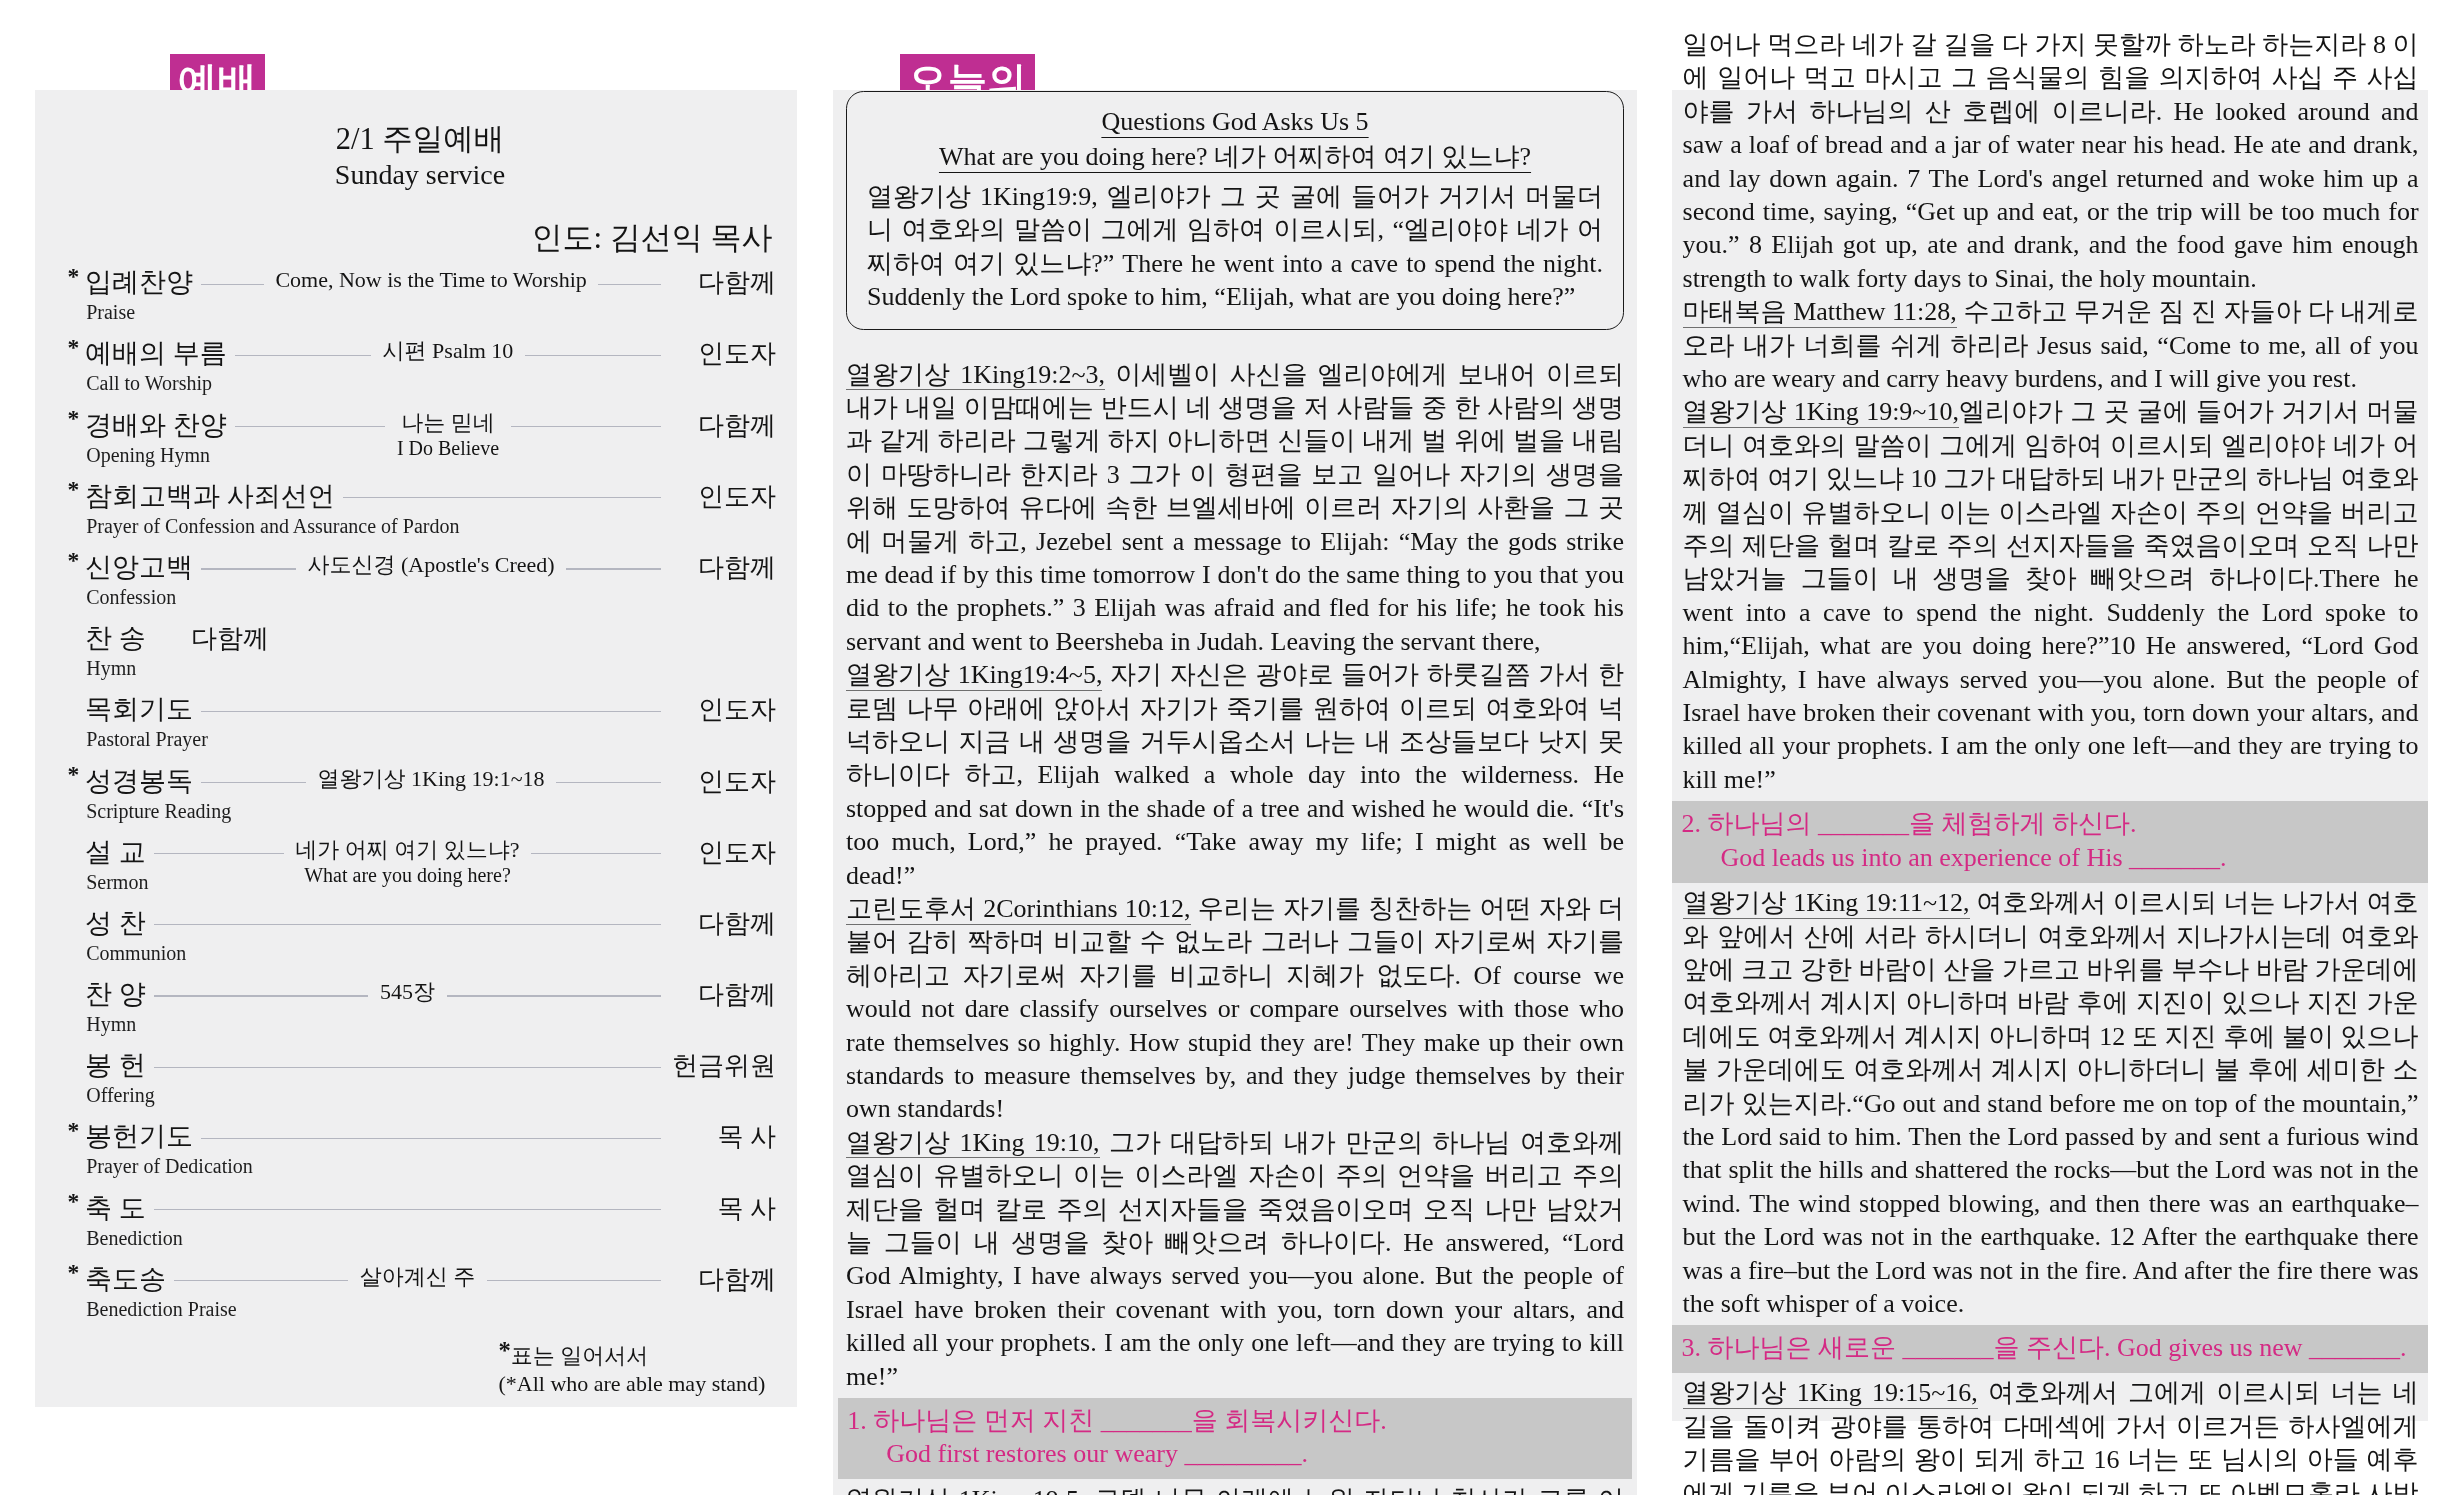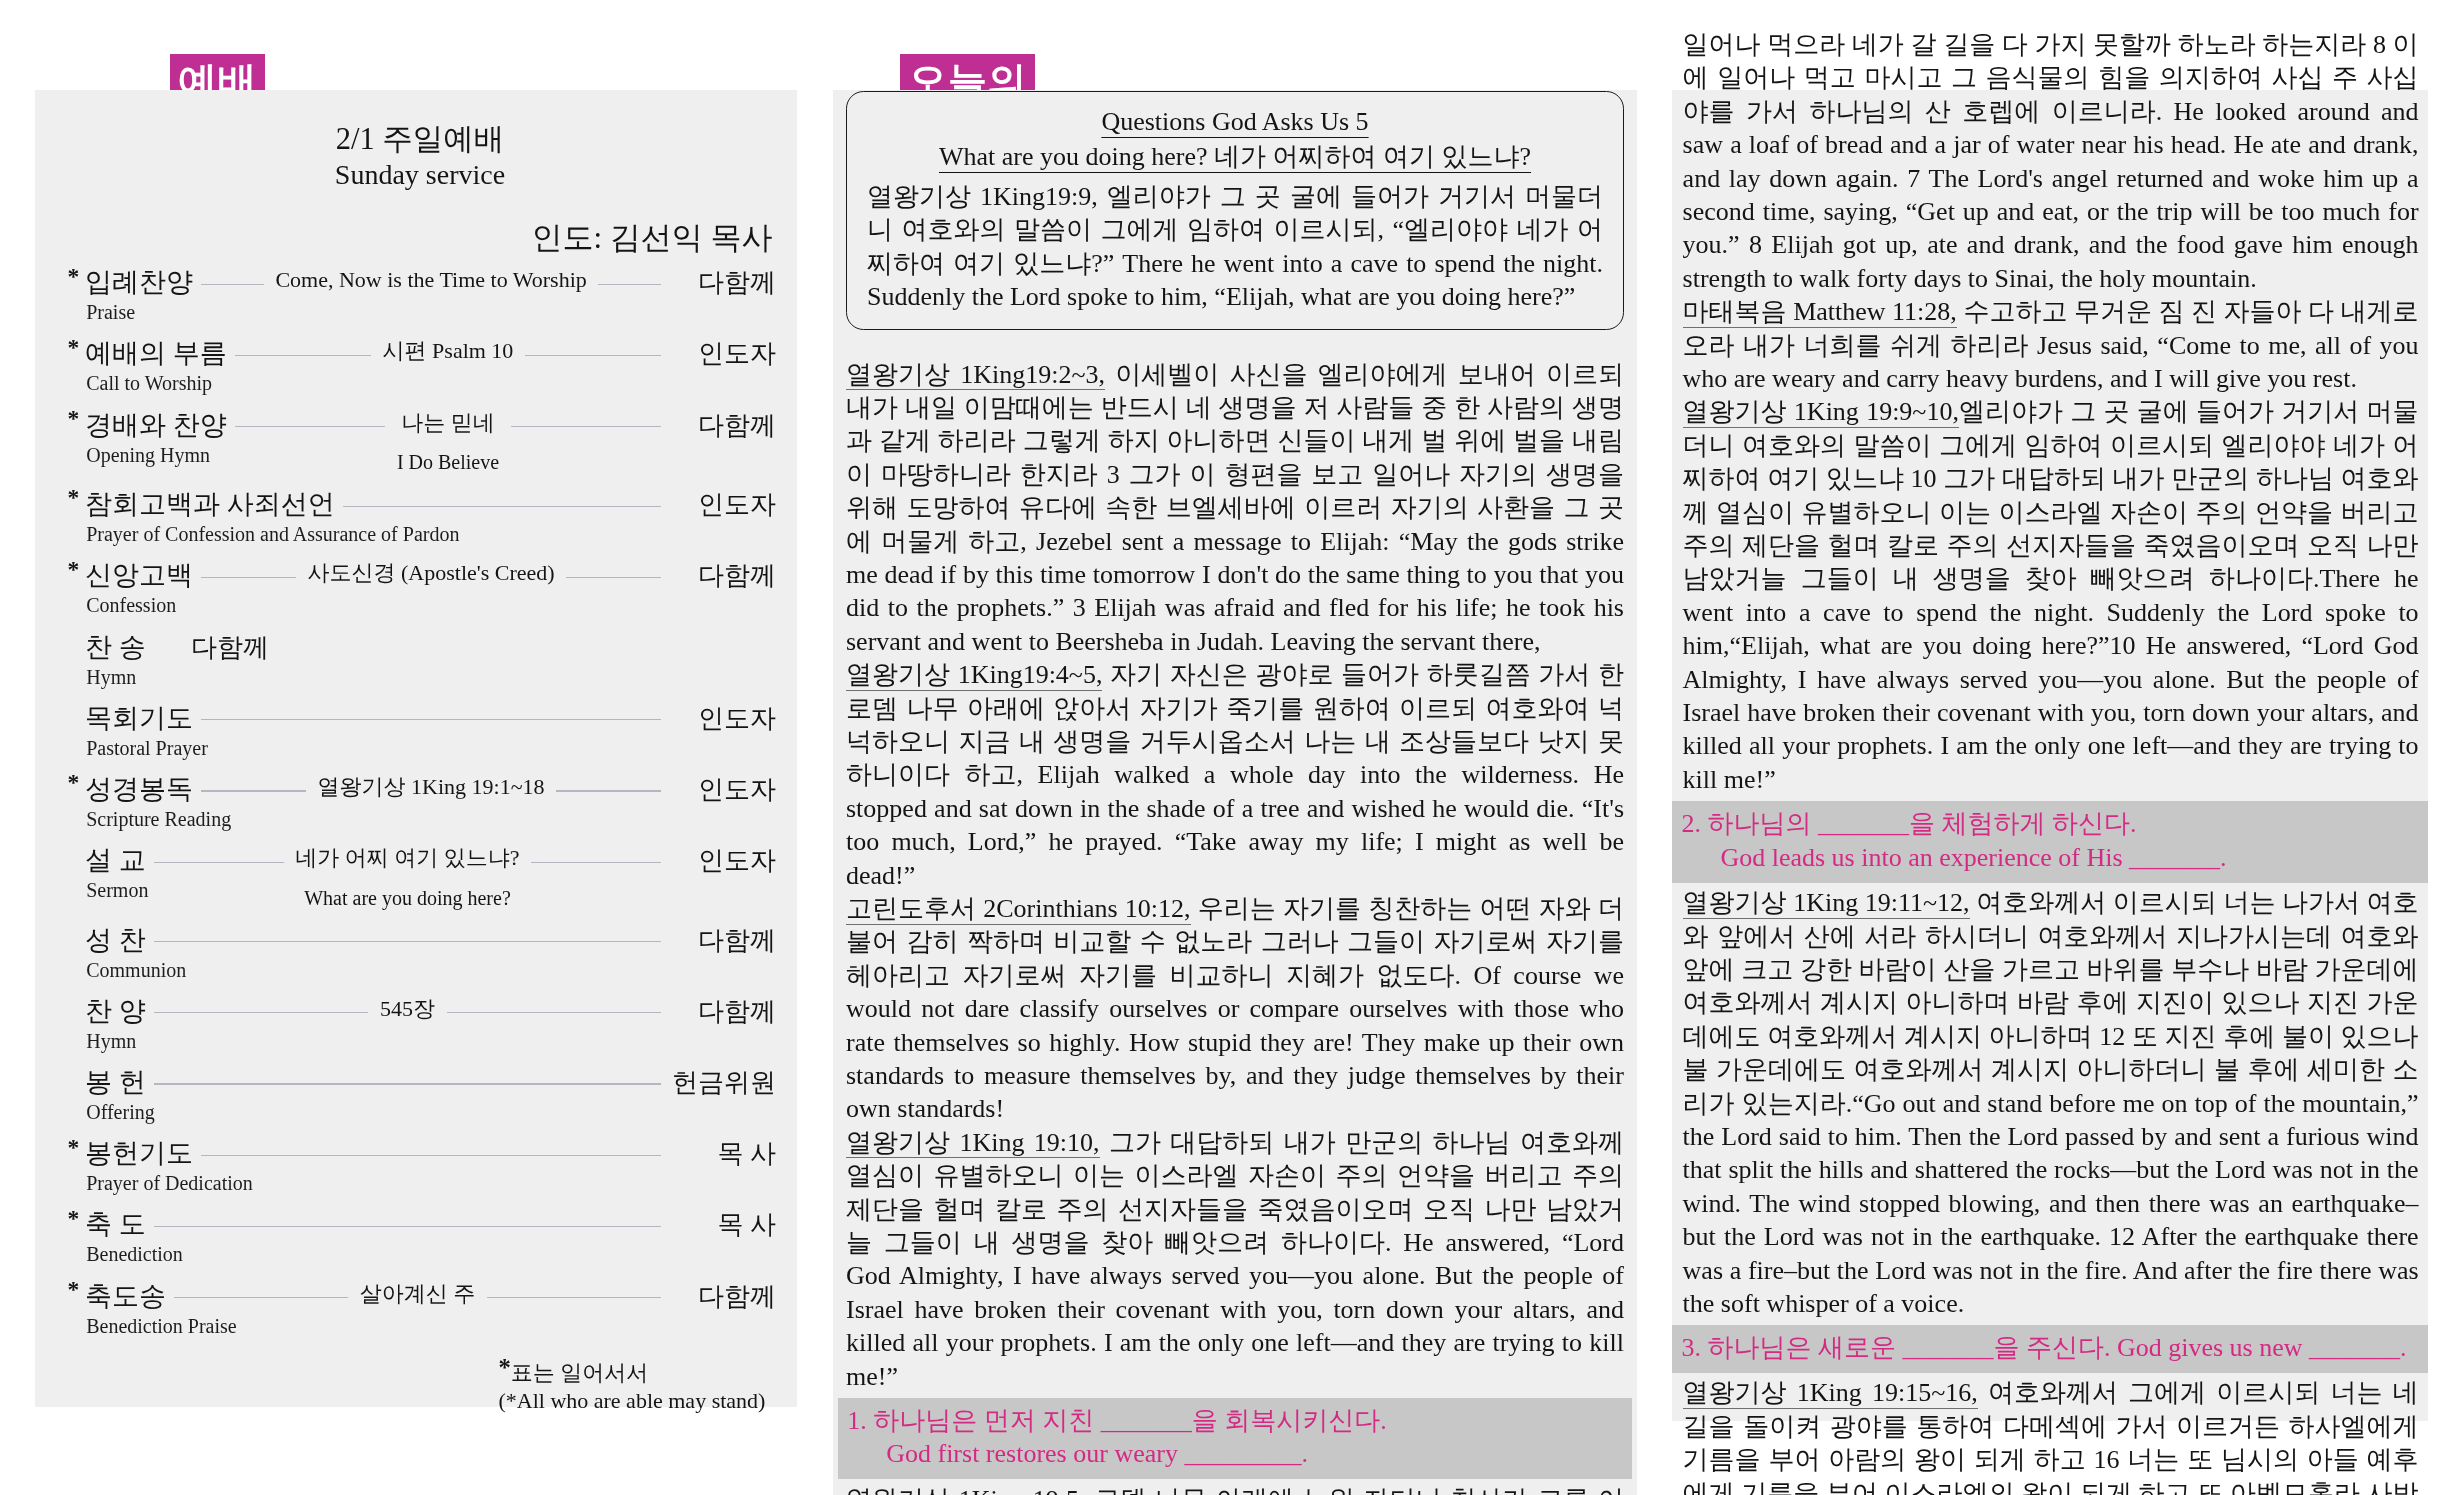--- a/index.html
+++ b/index.html
@@ -68,21 +68,21 @@
   .worship-list{display:flex;flex-direction:column;}
   .wrow{display:flex;align-items:flex-start;min-height:56px;margin-bottom:15.2px;}
   .wr-title{position:relative;flex:none;padding-right:8.2px;margin-left:21px;}
   .wr-title .star{position:absolute;left:-17.6px;top:-4.7px;font-size:23.5px;font-weight:bold;}
   .wr-title .ko{font-size:27px;line-height:1.15;white-space:nowrap;}
   .wr-title .en{position:absolute;left:1.2px;top:34px;font-size:20px;line-height:1.1;white-space:nowrap;color:#1d1d1d;}
   .wr-mid{flex:1 1 auto;display:flex;align-items:flex-start;min-width:17.6px;}
   .wr-line{flex:1 1 11.7px;height:1.2px;background:var(--rule-gray);margin-top:16.4px;min-width:9.4px;}
   .wr-center{flex:0 0 auto;display:inline-flex;flex-direction:column;align-items:center;padding:0 11.7px;max-width:481px;}
   .wr-center .c1{font-size:22px;line-height:1.2;text-align:center;}
-  .wr-center .c2{font-size:20px;line-height:1.15;text-align:center;margin-top:15px;}
+  .wr-center .c2{font-size:20px;line-height:1.15;text-align:center;margin-top:1px;}
   .wr-by{flex:none;width:115px;text-align:right;font-size:26px;line-height:1.2;}
 
   .footnote{margin-top:auto;align-self:flex-end;text-align:left;padding-right:10.6px;}
   .footnote .l1{font-size:22px;line-height:1.3;}
   .footnote .l1 .star{font-size:24.6px;font-weight:bold;vertical-align:3.5px;}
   .footnote .l2{font-size:22px;line-height:1.3;}
 
   
   .para{margin:0;font-size:26px;line-height:1.285;text-align:justify;}
   .ref{border-bottom:1.8px solid var(--underline-gray);padding-bottom:0.6px;}

